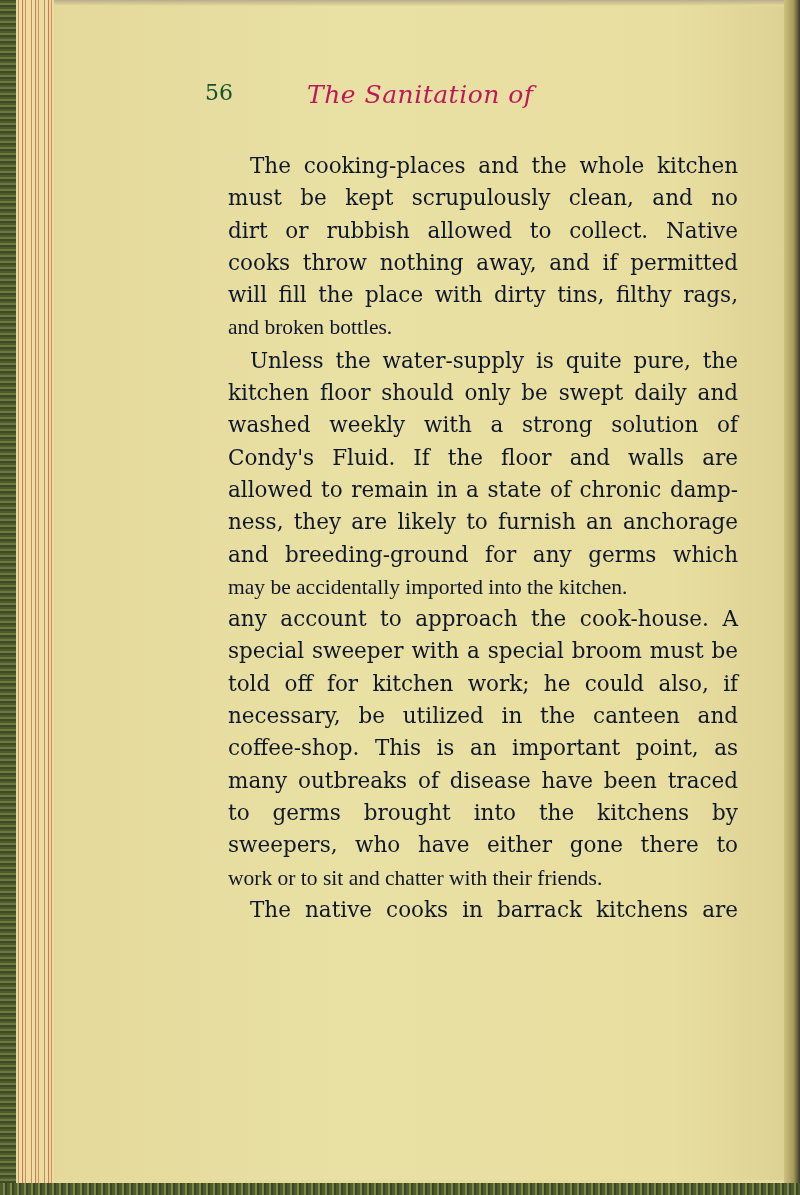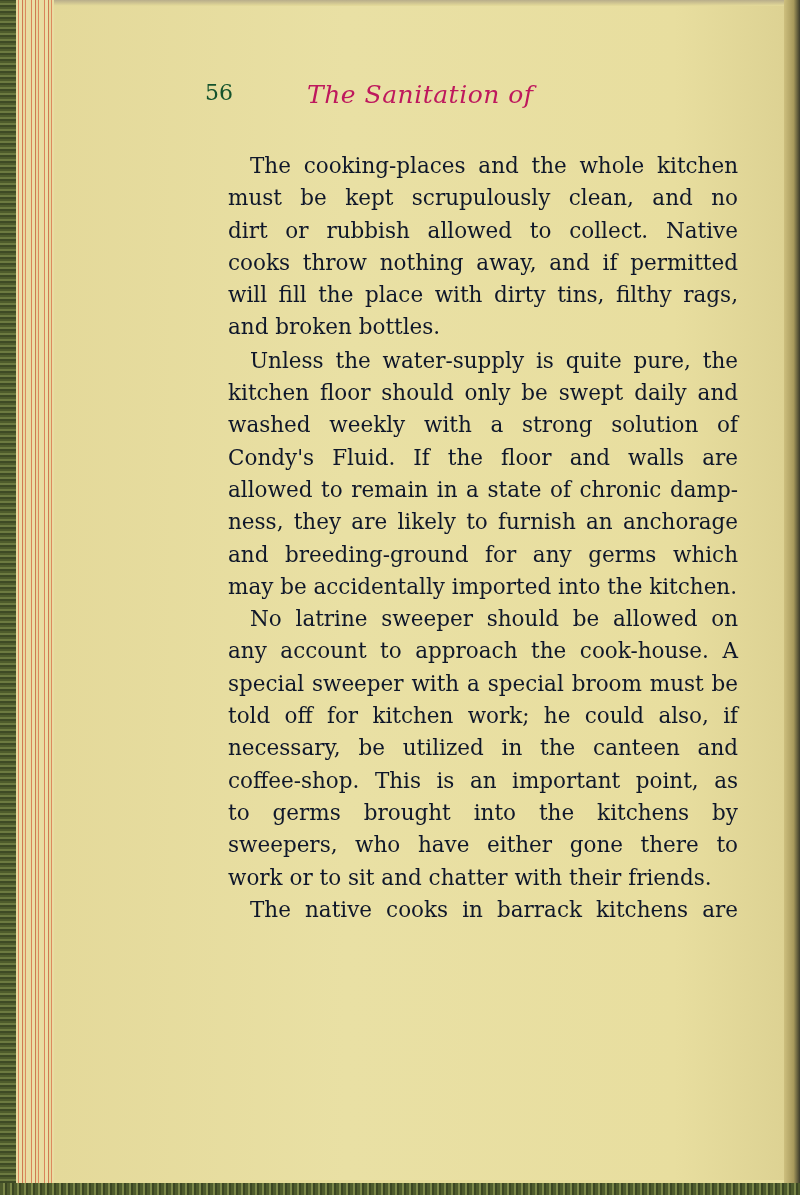--- a/index.html
+++ b/index.html
@@ -39,21 +39,21 @@
     }
     .running-head {
       position: absolute; left: 307px; top: 80px; font-size: 25px; font-style: italic; color: #be185d;
       letter-spacing: 0.5px;
     }
     .body-text {
       position: absolute; left: 228px; top: 150px; width: 510px;
       color: #0f172a; font-size: 21.5px; line-height: 32.3px;
     }
     .line { display: block; white-space: nowrap; text-align: justify; text-align-last: justify; }
-    .line.last { text-align-last: left; }
+    .line.last { text-align-last: left; font-family: Liberation Serif, serif; }
     .line.indent { padding-left: 22px; }
   </style>
 </head>
 <body>
 
 <div class="spine"></div>
 <div class="edges"></div>
 <div class="page"></div>
 <div class="top-strip"></div>
 <div class="right-edge"></div>
@@ -75,26 +75,26 @@
     <span class="line indent">Unless the water-supply is quite pure, the</span>
     <span class="line">kitchen floor should only be swept daily and</span>
     <span class="line">washed weekly with a strong solution of</span>
     <span class="line">Condy's Fluid. If the floor and walls are</span>
     <span class="line">allowed to remain in a state of chronic damp-</span>
     <span class="line">ness, they are likely to furnish an anchorage</span>
     <span class="line">and breeding-ground for any germs which</span>
     <span class="line last">may be accidentally imported into the kitchen.</span>
   </div>
   <div>
-    <span class="line indent">No latrine sweeper should be allowed on</span>
     <span class="line">any account to approach the cook-house. A</span>
     <span class="line">special sweeper with a special broom must be</span>
     <span class="line">told off for kitchen work; he could also, if</span>
     <span class="line">necessary, be utilized in the canteen and</span>
     <span class="line">coffee-shop. This is an important point, as</span>
+    <span class="line">many outbreaks of disease have been traced</span>
     <span class="line">to germs brought into the kitchens by</span>
     <span class="line">sweepers, who have either gone there to</span>
     <span class="line last">work or to sit and chatter with their friends.</span>
   </div>
   <div>
     <span class="line indent">The native cooks in barrack kitchens are</span>
   </div>
 </div>
 
 </body></html>

